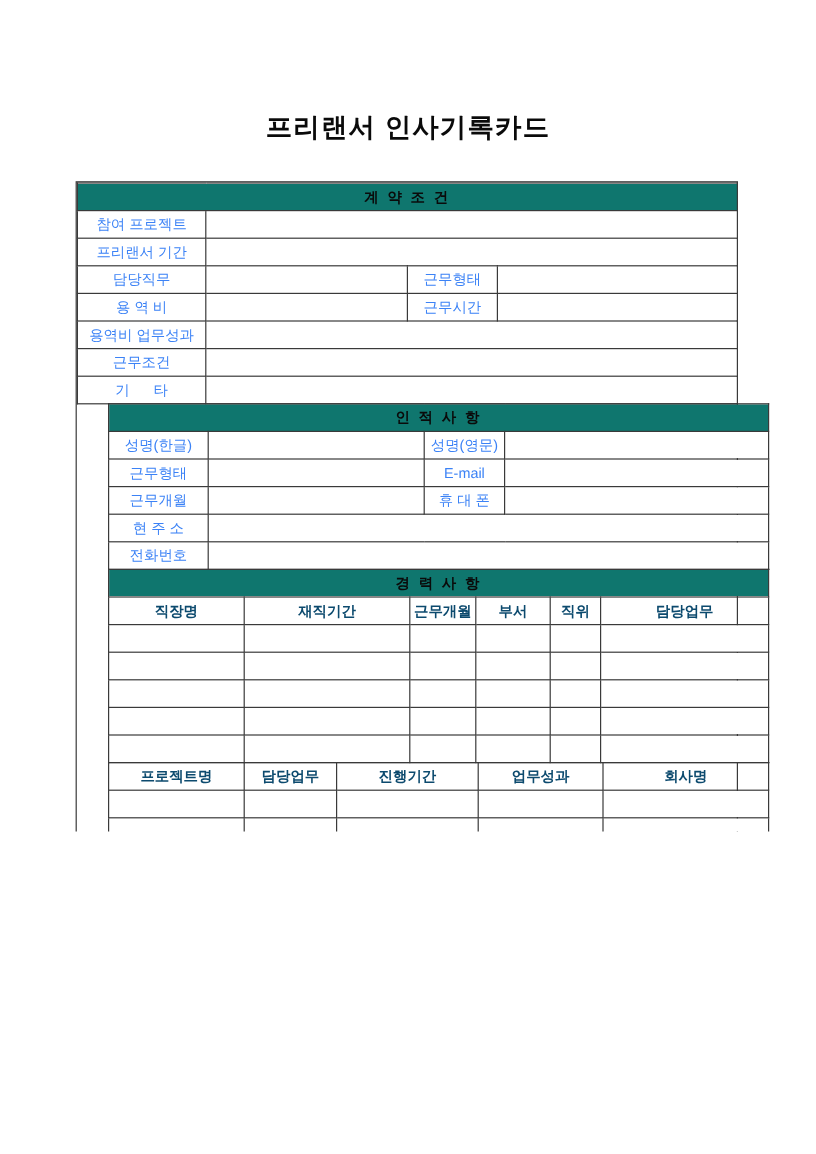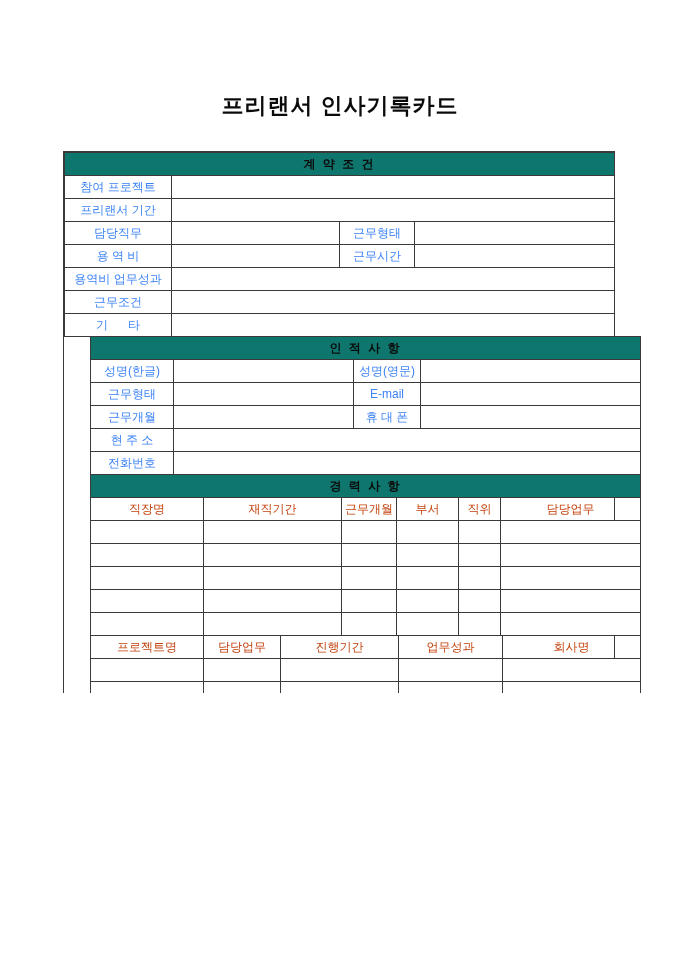--- a/index.html
+++ b/index.html
@@ -35,21 +35,21 @@
     text-align:center;
     vertical-align:middle;
     padding:0 3px;
     overflow:hidden;
   }
   th.sec-header {
     font-weight:700; font-size:13px; letter-spacing:2px;
     background:#0f766e; color:#0a0a0a;
   }
   td.label { white-space:pre; color:#3b82f6; }
-  td.col-head { color:#c2410c; }
+  td.col-head { color:#0c4a6e;font-weight:bold; }
   td.input { background:#ffffff; }
 </style>
 </head>
 <body>
 
 <div class="page">
 
   <div class="form-title">프리랜서 인사기록카드</div>
 
   <div class="form-wrap">

